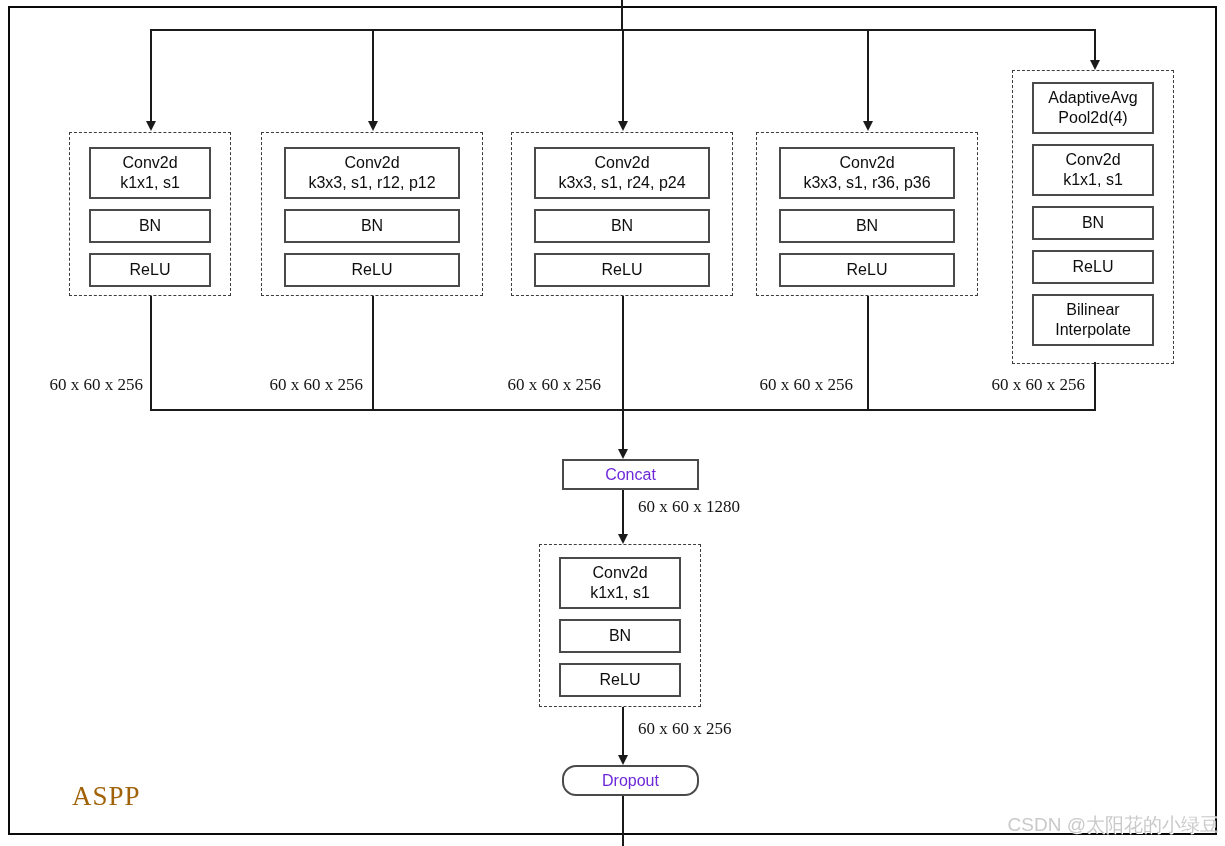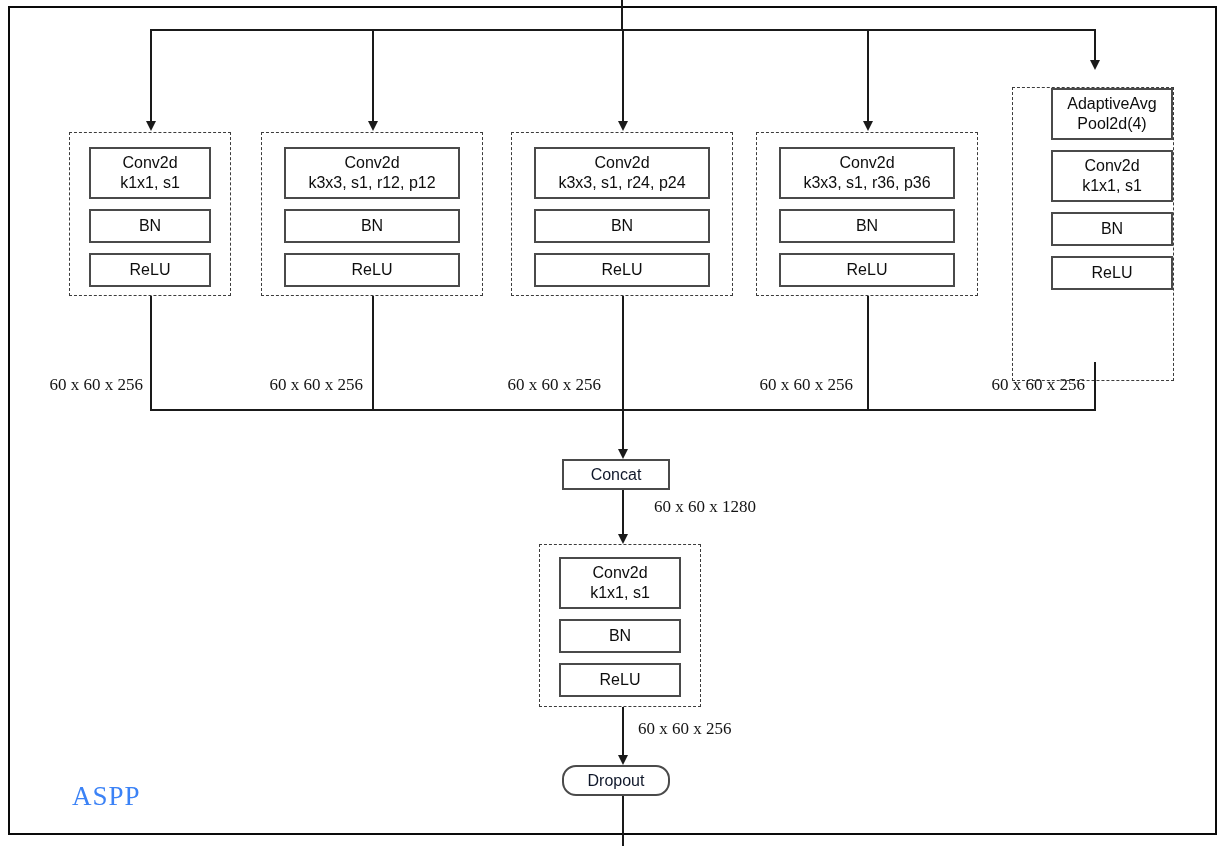--- a/index.html
+++ b/index.html
@@ -13,37 +13,37 @@
   .vline{position:absolute;width:2px;background:#1a1a1a;}
   .hline{position:absolute;height:2px;background:#1a1a1a;}
   
   .arr{position:absolute;width:0;height:0;border-left:5px solid transparent;border-right:5px solid transparent;border-top:10px solid #1a1a1a;}
   
   .branch{position:absolute;border:1px dashed #3c3c3c;display:flex;flex-direction:column;align-items:center;box-sizing:border-box;background:#fff;}
   .b1{left:69px;top:132px;width:162px;height:164px;padding-top:14px;}
   .b2{left:261px;top:132px;width:222px;height:164px;padding-top:14px;}
   .b3{left:511px;top:132px;width:222px;height:164px;padding-top:14px;}
   .b4{left:756px;top:132px;width:222px;height:164px;padding-top:14px;}
-  .b5{left:1012px;top:87px;width:162px;height:294px;align-items:flex-end;}
+  .b5{left:1012px;top:70px;width:162px;height:294px;padding-top:11px;}
   .bp{left:539px;top:544px;width:162px;height:163px;padding-top:12px;}
   
   .blk{border:2px solid #4a4a4a;background:#fff;display:flex;flex-direction:column;align-items:center;justify-content:center;
        font-size:16px;line-height:20px;color:#0d0d0d;box-sizing:border-box;text-align:center;}
   .blk:not(:last-child){margin-bottom:10px;}
   .tall{height:52px;} .short{height:34px;}
   .b1 .blk{width:122px;} .b2 .blk,.b3 .blk,.b4 .blk{width:176px;} .b5 .blk{width:122px;} .bp .blk{width:122px;}
   .blk span:empty{display:none;}
   
-  .solidbox{position:absolute;width:108px;height:31px;border:2px solid #4a4a4a;background:#fff;display:flex;align-items:center;justify-content:center;
-            font-size:16px;color:#0f172a;box-sizing:border-box;}
+  .solidbox{position:absolute;width:137px;height:31px;border:2px solid #4a4a4a;background:#fff;display:flex;align-items:center;justify-content:center;
+            font-size:16px;color:#6d28d9;box-sizing:border-box;}
   
   .dim{position:absolute;font-family:"Liberation Serif",serif;font-size:17px;line-height:20px;color:#141414;width:120px;text-align:right;white-space:nowrap;}
   .dim.leftal{text-align:left;}
   
-  .title{position:absolute;left:72px;top:781px;font-family:"Liberation Serif",serif;font-size:27px;letter-spacing:1px;color:#3b82f6;}
+  .title{position:absolute;left:72px;top:781px;font-family:"Liberation Serif",serif;font-size:27px;letter-spacing:1px;color:#a16207;}
   
   .wm{position:absolute;right:6px;top:812px;font-size:19px;color:#c9c9c9;text-shadow:1px 1px 0 #ffffff;white-space:nowrap;}
 </style>
 </head>
 <body>
 
 <div id="canvas">
 
   <div class="frame"></div>
 
@@ -122,20 +122,24 @@
     <div class="blk tall">
       <span>Conv2d</span>
       <span>k1x1, s1</span>
     </div>
     <div class="blk short">
       <span>BN</span>
     </div>
     <div class="blk short">
       <span>ReLU</span>
     </div>
+    <div class="blk tall">
+      <span>Bilinear</span>
+      <span>Interpolate</span>
+    </div>
   </div>
 
   <div class="vline" style="left:150px;top:296px;height:114px;"></div>
   <div class="vline" style="left:372px;top:296px;height:114px;"></div>
   <div class="vline" style="left:622px;top:296px;height:153px;"></div>
   <div class="vline" style="left:867px;top:296px;height:114px;"></div>
   <div class="vline" style="left:1094px;top:362px;height:48px;"></div>
   <div class="hline" style="left:150px;top:409px;width:946px;"></div>
   <div class="arr" style="left:618px;top:449px;"></div>
 
@@ -143,21 +147,21 @@
   <div class="dim" style="left:243px;top:375px;">60 x 60 x 256</div>
   <div class="dim" style="left:481px;top:375px;">60 x 60 x 256</div>
   <div class="dim" style="left:733px;top:375px;">60 x 60 x 256</div>
   <div class="dim" style="left:965px;top:375px;">60 x 60 x 256</div>
 
   <div class="solidbox" style="left:562px;top:459px;">
     <span>Concat</span>
   </div>
   <div class="vline" style="left:622px;top:490px;height:44px;"></div>
   <div class="arr" style="left:618px;top:534px;"></div>
-  <div class="dim leftal" style="left:638px;top:497px;margin-left:16px;">60 x 60 x 1280</div>
+  <div class="dim leftal" style="left:638px;top:497px;">60 x 60 x 1280</div>
 
   <div class="branch bp">
     <div class="blk tall">
       <span>Conv2d</span>
       <span>k1x1, s1</span>
     </div>
     <div class="blk short">
       <span>BN</span>
     </div>
     <div class="blk short">
@@ -168,14 +172,15 @@
   <div class="vline" style="left:622px;top:707px;height:48px;"></div>
   <div class="arr" style="left:618px;top:755px;"></div>
   <div class="dim leftal" style="left:638px;top:719px;">60 x 60 x 256</div>
 
   <div class="solidbox" style="left:562px;top:765px;border-radius:14px;">
     <span>Dropout</span>
   </div>
   <div class="vline" style="left:622px;top:796px;height:50px;"></div>
 
   <div class="title">ASPP</div>
+  <div class="wm">CSDN @太阳花的小绿豆</div>
 
 </div>
 
 </body></html>

